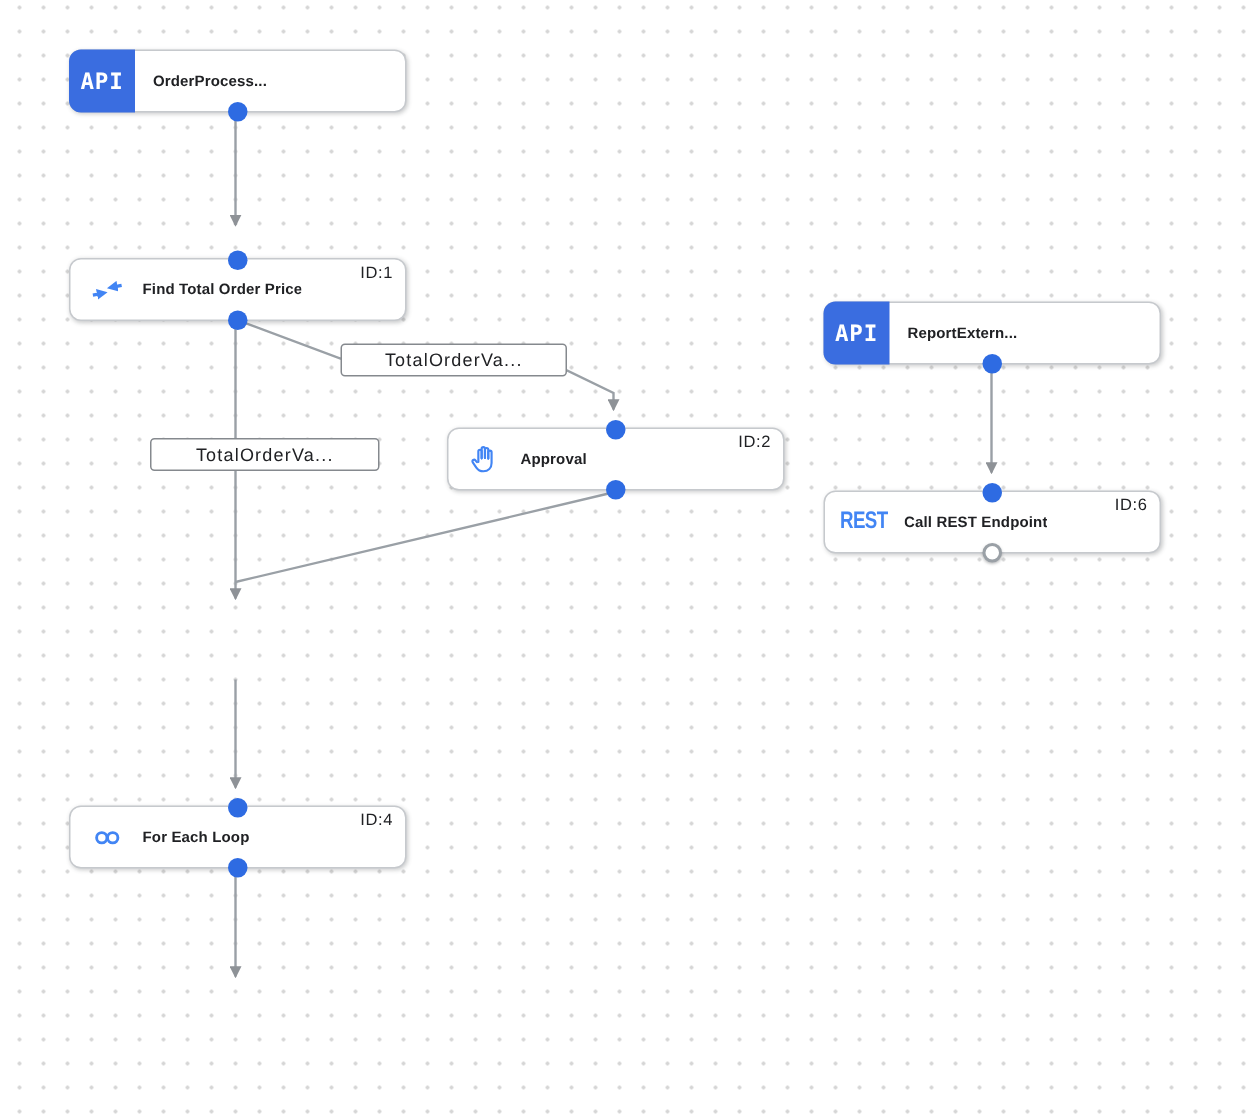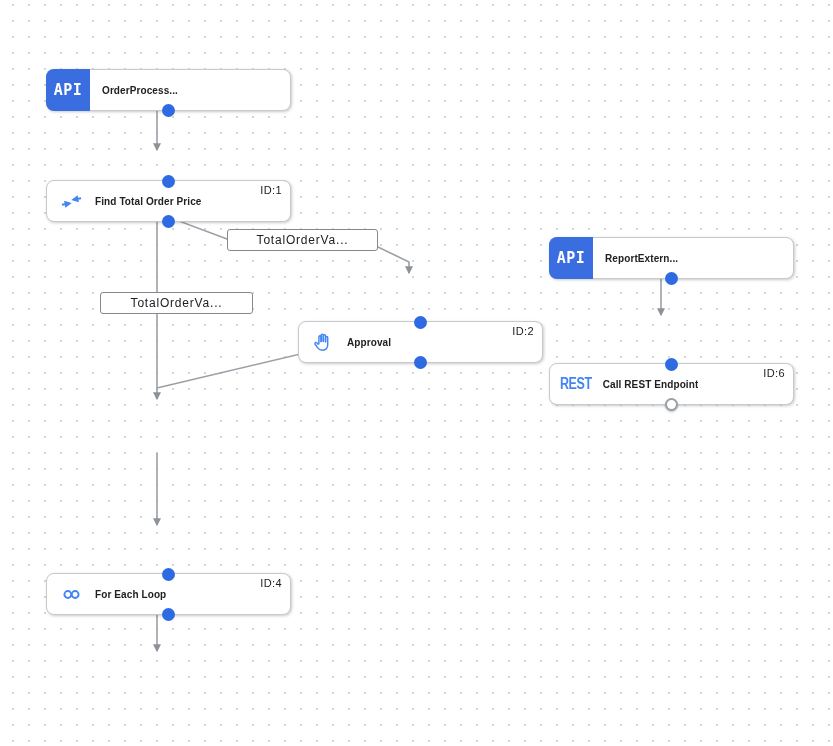--- a/index.html
+++ b/index.html
@@ -11,26 +11,26 @@
     background-color:#ffffff;
     background-image: radial-gradient(#d6d6d6 1.1px, transparent 1.25px);
     background-size:16px 16px;
     background-position:5px 13px;
   }
 
   svg.edges { position:absolute; left:0; top:0; pointer-events:none; }
   svg.edges path { pointer-events:stroke; }
 
   .node {
-    position:absolute; width:245px; height:42px;
+    position:absolute; width:225px; height:42px;
     background:#ffffff;
     border:1px solid #c6c9cd;
     border-radius:8px;
     box-shadow:1px 1px 3px rgba(60,64,67,.28);
-    display:flex; align-items:center;margin-top:36px;
+    display:flex; align-items:center;
   }
   .node-title {
     font-size:10px; font-weight:bold; color:#202124; letter-spacing:.1px;
     white-space:nowrap; overflow:hidden; text-overflow:ellipsis;
   }
   .step .node-title { margin-left:12px; }
   .id-label {
     position:absolute; top:3px; right:8px;
     font-size:11px; color:#202124; letter-spacing:.4px;
   }
@@ -101,21 +101,21 @@
 
   <div class="edge-label" style="left:227px;top:229px;width:151px">TotalOrderVa...</div>
   <div class="edge-label" style="left:100px;top:292px;width:153px">TotalOrderVa...</div>
 
   <div class="node trigger" style="left:46px;top:33px">
     <div class="api-badge">API</div>
     <div class="node-title">OrderProcess...</div>
     <span class="port port-bottom"></span>
   </div>
 
-  <div class="node step" style="left:46px;top:144px">
+  <div class="node step" style="left:46px;top:172px">
     <span class="id-label">ID:1</span>
     <span class="icon">
       <svg viewBox="0 0 24 24" width="23" height="23">
         <g stroke="#4285f4" stroke-width="2.2" stroke-linecap="butt">
           <line x1="2" y1="15.4" x2="9.3" y2="14" marker-end="url(#arrblue)"></line>
           <line x1="22" y1="8.6" x2="14.7" y2="10" marker-end="url(#arrblue)"></line>
         </g>
       </svg>
     </span>
     <div class="node-title">Find Total Order Price</div>

